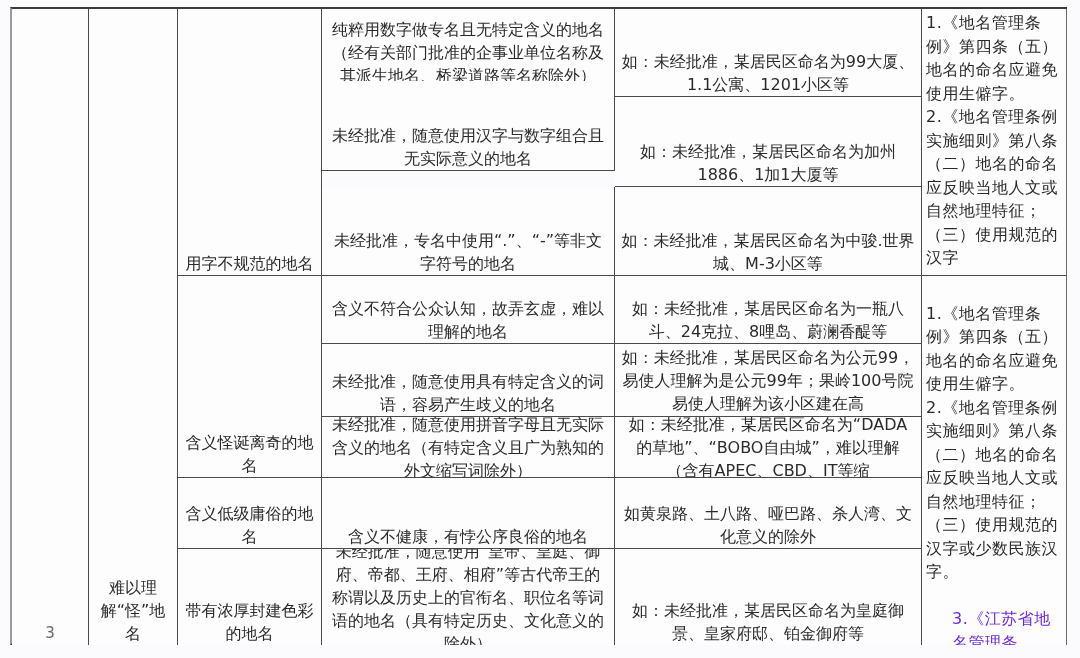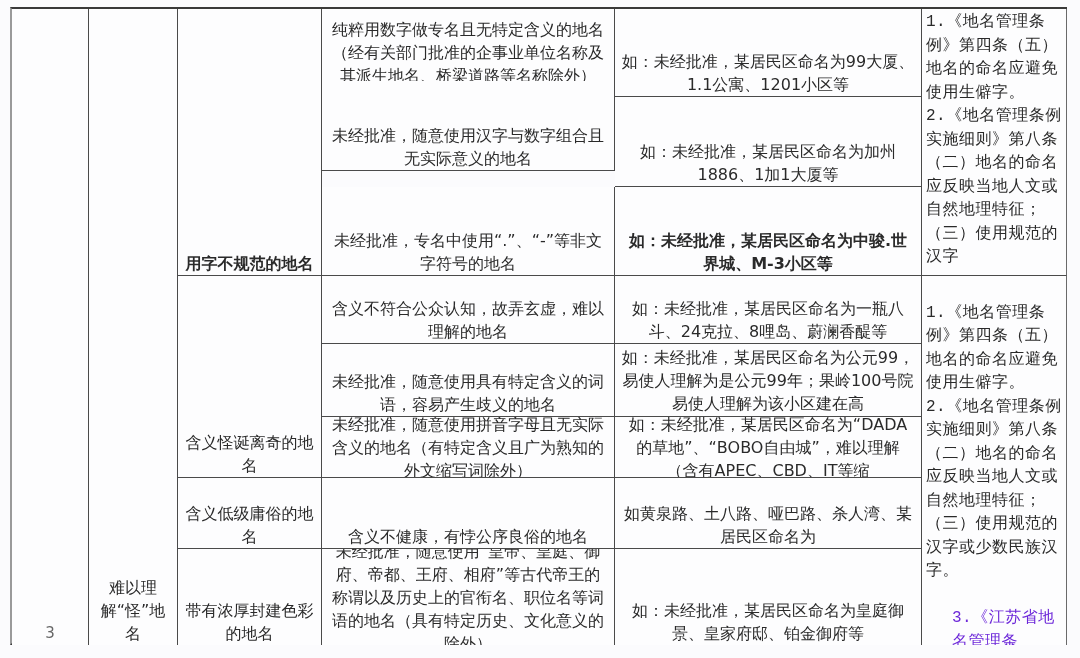--- a/index.html
+++ b/index.html
@@ -30,40 +30,40 @@
     text-align: center;
     overflow: hidden;
     font-size: 16px; line-height: 23px;
     padding: 0 6px;
     background: #fdfdfe;
   }
   .cell.nob { border-bottom: none; }
   .cell.left { justify-content: flex-start; align-items: flex-start; text-align: left; padding: 2px 4px; }
   .cell.top { align-items: center; }
   .cell span { display: block; white-space: pre-line; }
-  .law { font-size: 16px; line-height: 23.5px; letter-spacing: 0.5px; font-family: Liberation Mono, monospace; }
+  .law { font-size: 16px; line-height: 23.5px; letter-spacing: 0.5px; }
   .law .faded { color: #6d28d9; margin-left: 26px; }
   .idx { color: #666; font-size: 15px; }
   .rightcol { border-right: 1.5px solid #6a6a6a; }
 </style>
 </head>
 <body>
 
 <div class="page">
   <div class="grid">
 
     <div class="cell nob idx" style="left:0;top:0;width:77px;height:636px;">
       <span>3</span>
     </div>
 
     <div class="cell nob" style="left:77px;top:0;width:89px;height:636px;padding:0 10px;">
       <span>难以理解“怪”地名</span>
     </div>
 
-    <div class="cell" style="left:166px;top:0;width:144px;height:267px;font-weight:bold;">
+    <div class="cell" style="left:166px;top:0;width:144px;height:267px;">
       <span>用字不规范的地名</span>
     </div>
     <div class="cell" style="left:166px;top:267px;width:144px;height:202px;">
       <span>含义怪诞离奇的地名</span>
     </div>
     <div class="cell" style="left:166px;top:469px;width:144px;height:71px;">
       <span>含义低级庸俗的地名</span>
     </div>
     <div class="cell nob" style="left:166px;top:540px;width:144px;height:96px;">
       <span>带有浓厚封建色彩的地名</span>
@@ -93,34 +93,34 @@
     <div class="cell nob top" style="left:310px;top:540px;width:293px;height:96px;">
       <span>未经批准，随意使用“皇帝、皇庭、御府、帝都、王府、相府”等古代帝王的称谓以及历史上的官衔名、职位名等词语的地名（具有特定历史、文化意义的除外）</span>
     </div>
 
     <div class="cell" style="left:603px;top:0;width:307px;height:88px;">
       <span>如：未经批准，某居民区命名为99大厦、1.1公寓、1201小区等</span>
     </div>
     <div class="cell" style="left:603px;top:88px;width:307px;height:90px;">
       <span>如：未经批准，某居民区命名为加州1886、1加1大厦等</span>
     </div>
-    <div class="cell" style="left:603px;top:178px;width:307px;height:89px;font-weight:bold;">
+    <div class="cell" style="left:603px;top:178px;width:307px;height:89px;">
       <span>如：未经批准，某居民区命名为中骏.世界城、M-3小区等</span>
     </div>
     <div class="cell" style="left:603px;top:267px;width:307px;height:68px;">
       <span>如：未经批准，某居民区命名为一瓶八斗、24克拉、8哩岛、蔚澜香醍等</span>
     </div>
     <div class="cell top" style="left:603px;top:335px;width:307px;height:73px;">
       <span>如：未经批准，某居民区命名为公元99，易使人理解为是公元99年；果岭100号院易使人理解为该小区建在高</span>
     </div>
     <div class="cell top" style="left:603px;top:408px;width:307px;height:61px;">
       <span>如：未经批准，某居民区命名为“DADA的草地”、“BOBO自由城”，难以理解（含有APEC、CBD、IT等缩</span>
     </div>
     <div class="cell" style="left:603px;top:469px;width:307px;height:71px;">
-      <span>如黄泉路、土八路、哑巴路、杀人湾、某居民区命名为</span>
+      <span>如黄泉路、土八路、哑巴路、杀人湾、文化意义的除外</span>
     </div>
     <div class="cell nob" style="left:603px;top:540px;width:307px;height:96px;">
       <span>如：未经批准，某居民区命名为皇庭御景、皇家府邸、铂金御府等</span>
     </div>
 
     <div class="cell left law rightcol" style="left:910px;top:0;width:145px;height:267px;">
       <span>1.《地名管理条例》第四条（五）地名的命名应避免使用生僻字。
 2.《地名管理条例实施细则》第八条（二）地名的命名应反映当地人文或自然地理特征；（三）使用规范的汉字</span>
     </div>
     <div class="cell left law rightcol nob" style="left:910px;top:267px;width:145px;height:369px;">

